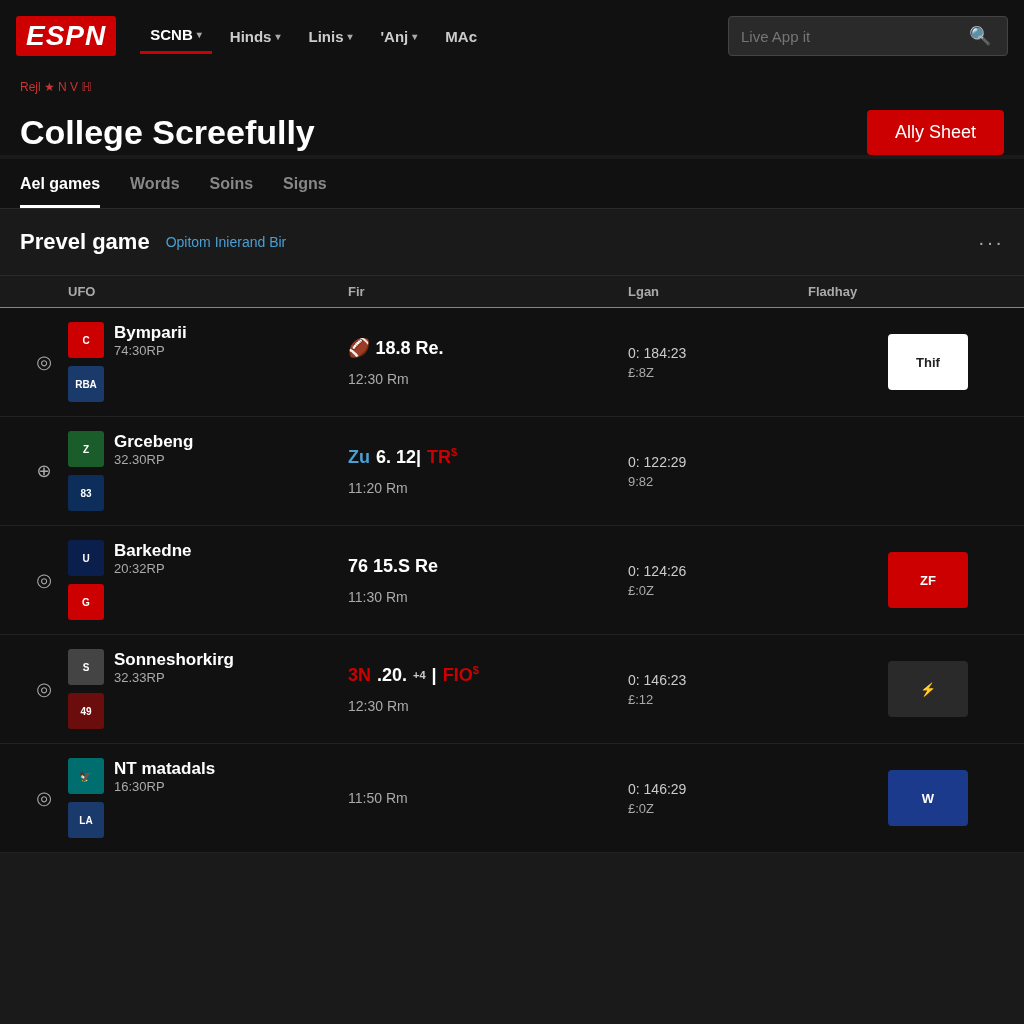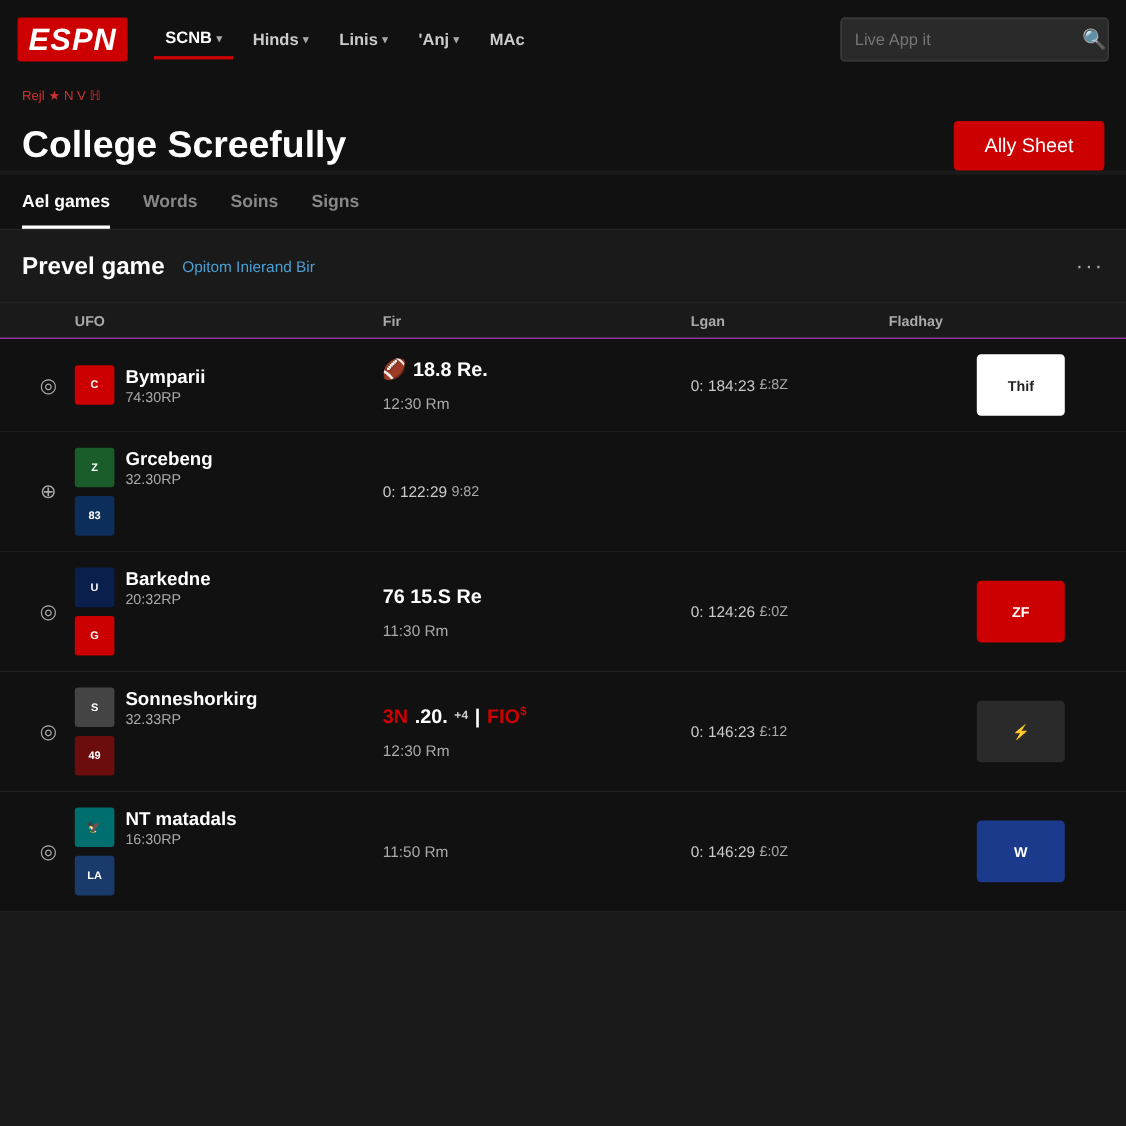--- a/index.html
+++ b/index.html
@@ -57,21 +57,21 @@
       color: #aaa;
     }
     .search-bar {
       display: flex;
       align-items: center;
       background: #2a2a2a;
       border: 1px solid #444;
       border-radius: 4px;
       padding: 8px 12px;
       gap: 8px;
-      width: 244px;
+      width: 280px;
     }
     .search-bar input {
       background: transparent;
       border: none;
       color: #aaa;
       font-size: 15px;
       outline: none;
       width: 220px;
     }
     .search-icon-btn {
@@ -244,20 +244,21 @@
       align-items: center;
       gap: 6px;
     }
     .fir-time {
       font-size: 14px;
       color: #aaa;
     }
 
     .lgan-col {
       display: flex;
+      flex-direction: column;
       gap: 4px;
     }
     .lgan-top {
       font-size: 14px;
       color: #ccc;
     }
     .lgan-bottom {
       font-size: 13px;
       color: #aaa;
     }
@@ -363,20 +364,23 @@
     <div class="game-row">
     <div class="icon-col">◎</div>
     <div class="team-col">
       <div class="team-entry">
         <div class="team-logo logo-red">C</div>
         <div>
           <div class="team-name">Bymparii</div>
           <div class="team-record">74:30RP</div>
         </div>
       </div>
+      <div class="team-entry">
+        <div class="team-logo logo-blue">RBA</div>
+      </div>
     </div>
     <div class="fir-col">
       <div class="fir-top">🏈 18.8 Re.</div>
       <div class="fir-time">12:30 Rm</div>
     </div>
     <div class="lgan-col">
       <div class="lgan-top">0: 184:23</div>
       <div class="lgan-bottom">£:8Z</div>
     </div>
     <div class="fladhay-col">
@@ -390,20 +394,24 @@
         <div class="team-logo logo-green">Z</div>
         <div>
           <div class="team-name">Grcebeng</div>
           <div class="team-record">32.30RP</div>
         </div>
       </div>
       <div class="team-entry">
         <div class="team-logo logo-darkblue">83</div>
       </div>
     </div>
+    <div class="fir-col">
+      <div class="fir-top"><span style="color:#4a9fd4">Zu</span> 6. 12|<span style="color:#cc0000">TR<sup style="font-size:11px">$</sup></span></div>
+      <div class="fir-time">11:20 Rm</div>
+    </div>
     <div class="lgan-col">
       <div class="lgan-top">0: 122:29</div>
       <div class="lgan-bottom">9:82</div>
     </div>
   </div>
     <div class="game-row">
     <div class="icon-col">◎</div>
     <div class="team-col">
       <div class="team-entry">
         <div class="team-logo logo-navy">U</div>

